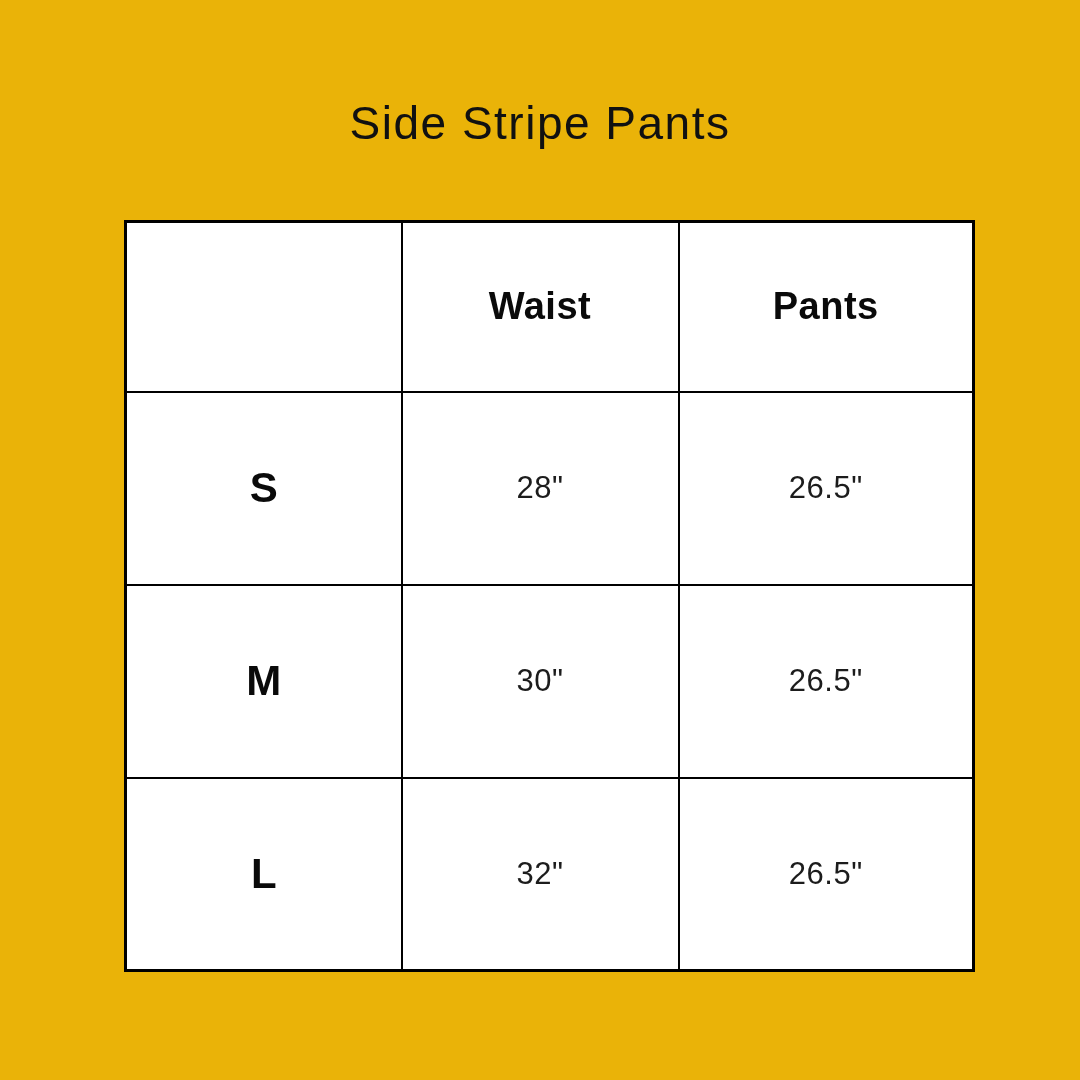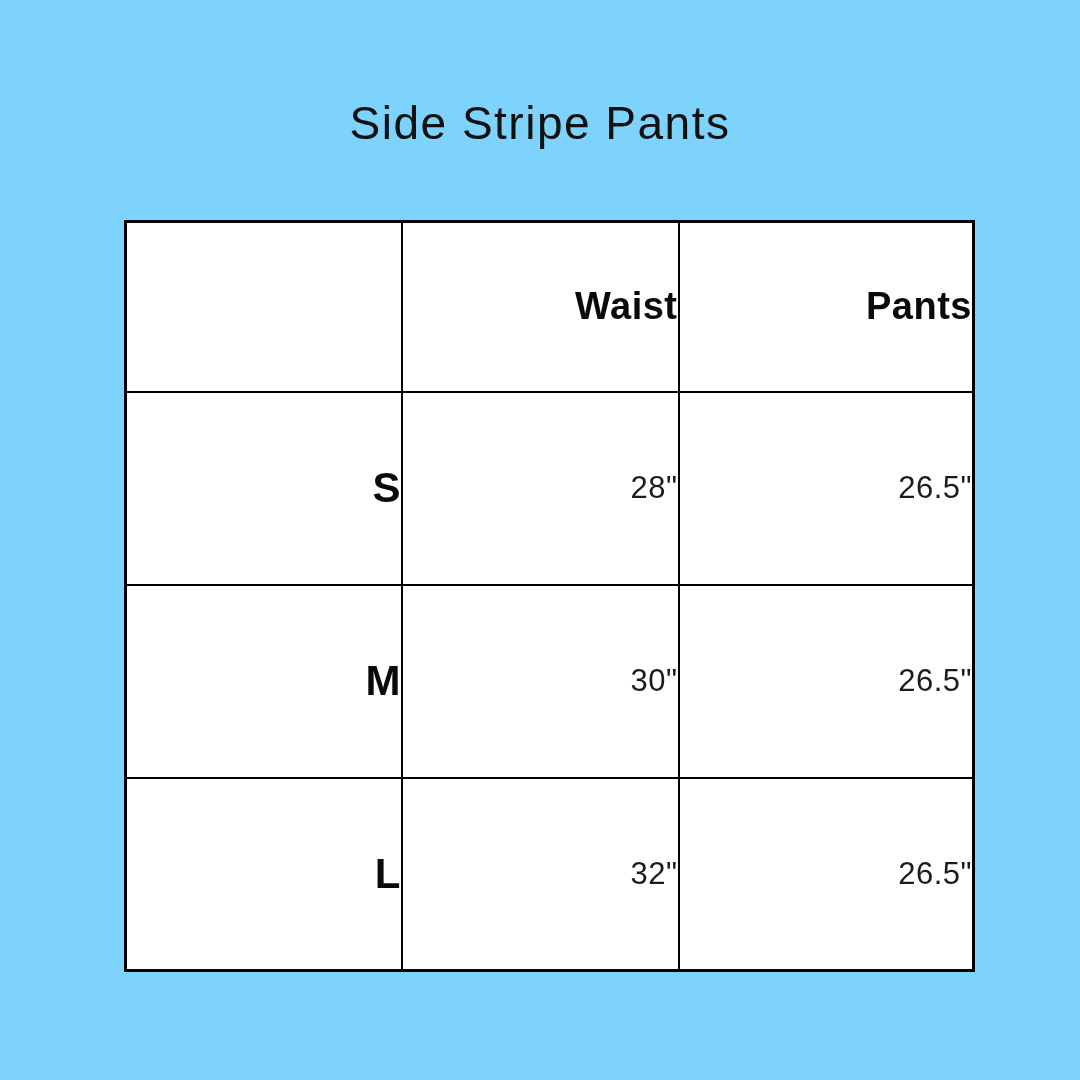--- a/index.html
+++ b/index.html
@@ -5,21 +5,21 @@
   * { margin: 0; padding: 0; box-sizing: border-box; }
 
   html, body {
     background: #ffffff;
   }
 
   .canvas {
     position: relative;
     width: 1080px;
     height: 1080px;
-    background: #7dd3fc;
+    background: #eab308;
     font-family: "Liberation Sans", sans-serif;
     color: #111111;
     overflow: hidden;
   }
 
   .chart-title {
     position: absolute;
     top: 96px;
     left: 0;
     width: 100%;
@@ -37,21 +37,21 @@
     width: 848px;
     height: 750px;
     border-collapse: collapse;
     table-layout: fixed;
     background: #ffffff;
   }
 
   table.size-chart td,
   table.size-chart th {
     border: 2px solid #000000;
-    text-align: right;
+    text-align: center;
     vertical-align: middle;
     padding: 0;
   }
 
   table.size-chart {
     border: 3px solid #000000;
   }
 
   tr.header-row {
     height: 170px;

